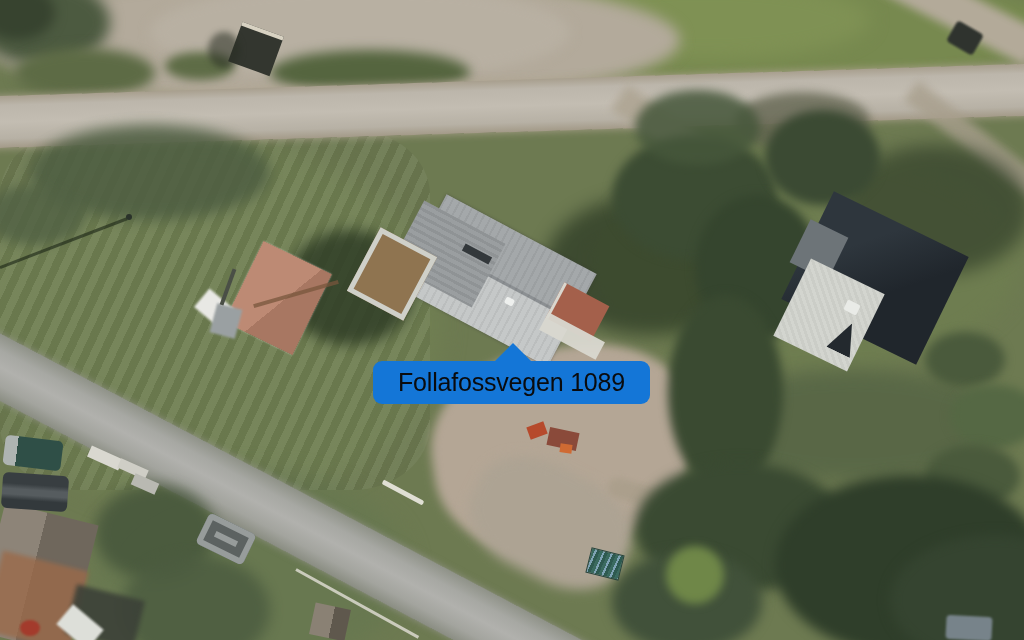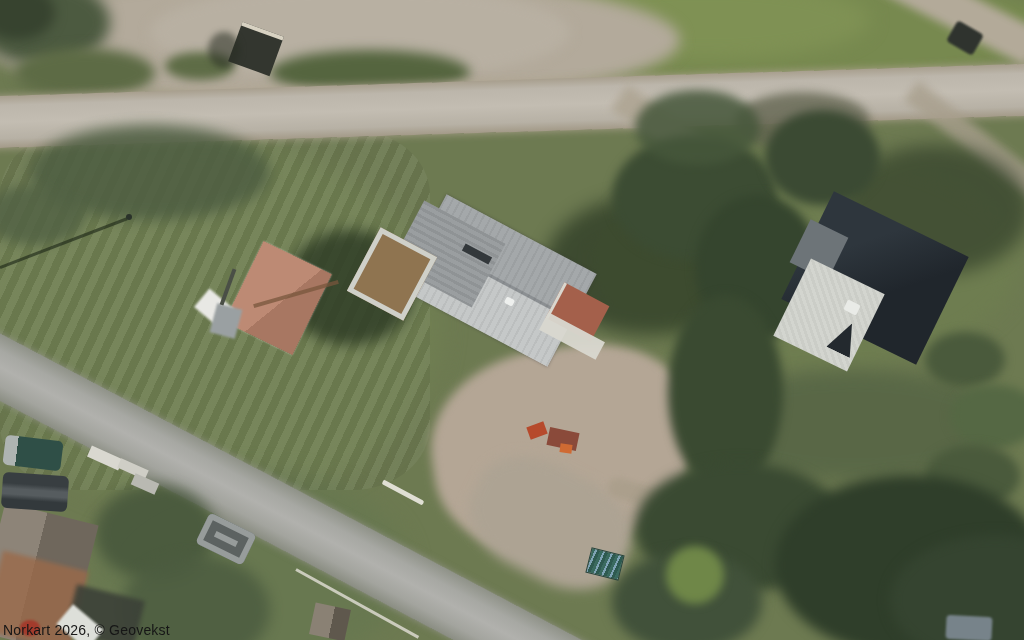--- a/index.html
+++ b/index.html
@@ -127,15 +127,18 @@
   <div class="f" style="left:946px;top:616px;width:46px;height:24px;transform:rotate(3deg);background:#77838a;filter:blur(1px);border-radius:4px;"></div>
   <div class="f" style="left:528px;top:424px;width:18px;height:13px;transform:rotate(-20deg);background:#b64a2c;"></div>
   <div class="f" style="left:548px;top:430px;width:30px;height:18px;transform:rotate(12deg);background:#8a4a3a;"></div>
   <div class="f" style="left:560px;top:444px;width:12px;height:9px;transform:rotate(8deg);background:#cf6a33;"></div>
   <div class="f" style="left:88px;top:452px;width:34px;height:12px;transform:rotate(24deg);background:#d9d8d0;"></div>
   <div class="f" style="left:118px;top:464px;width:30px;height:10px;transform:rotate(24deg);background:#cfcec6;"></div>
   <div class="f" style="left:132px;top:478px;width:26px;height:12px;transform:rotate(24deg);background:#b9b9b2;"></div>
   <div class="f" style="left:0;top:266px;width:136px;height:3px;transform:rotate(-21deg);transform-origin:left center;background:rgba(25,35,20,.6);"></div>
   <div class="f blob" style="left:126px;top:214px;width:6px;height:6px;background:#2a322a;"></div>
 
+  <div id="marker">
+    <div class="arrow"></div>
+    <div class="label">Follafossvegen 1089</div>
+  </div>
 
-  <div id="attribution">Norkart 2026, © Geovekst</div>
 </div>
 
 </body></html>

